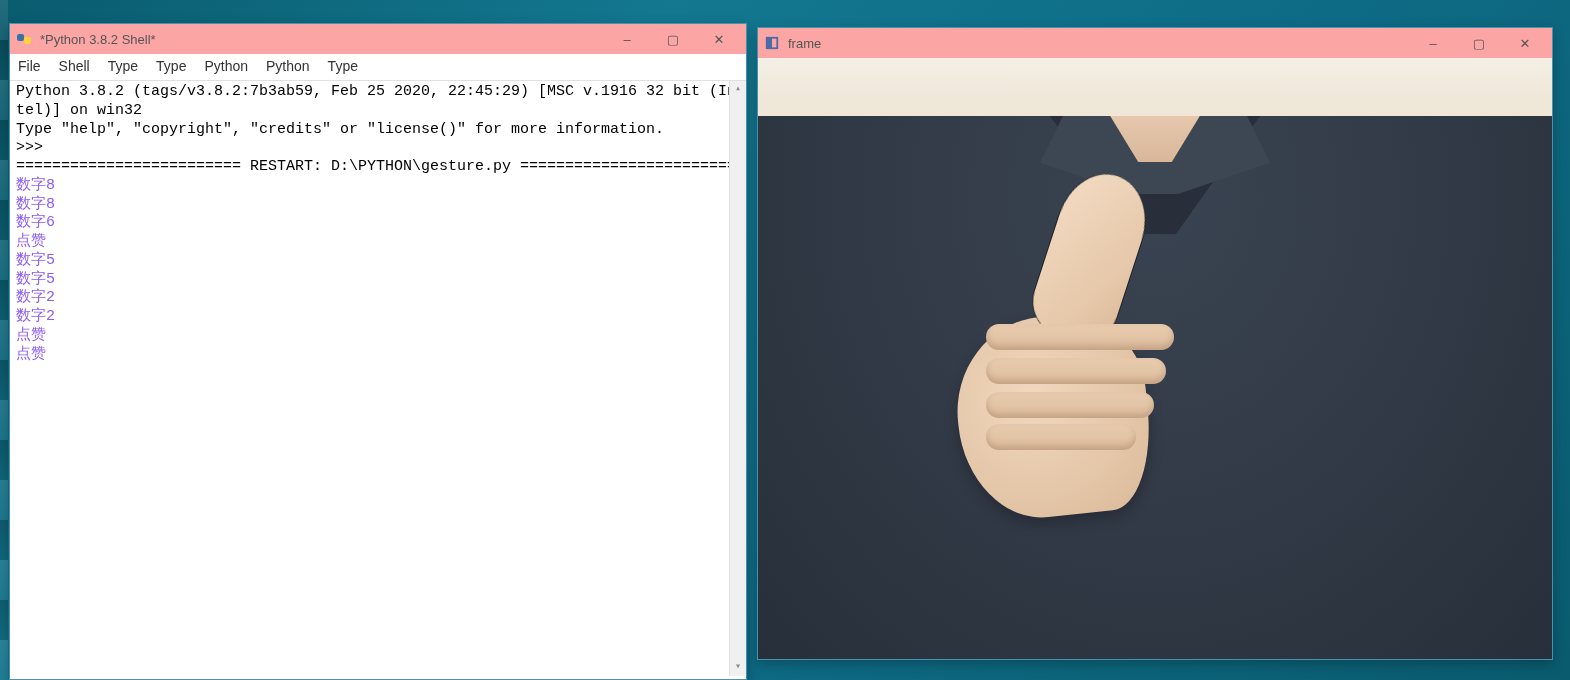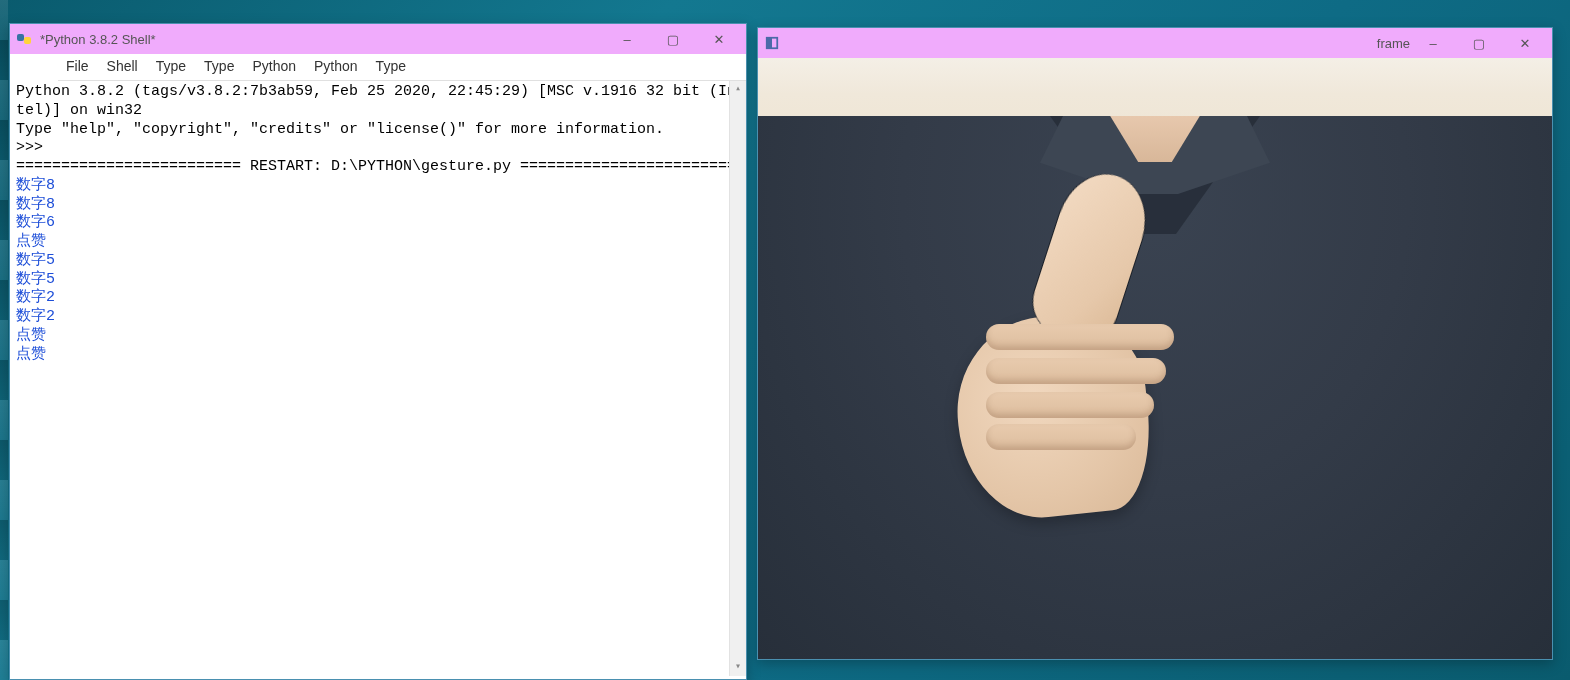--- a/index.html
+++ b/index.html
@@ -25,21 +25,21 @@
   .win {
     position: absolute;
     background: #ffffff;
     border: 1px solid #4a90b0;
     box-shadow: 0 4px 12px rgba(0,0,0,0.25);
   }
   .titlebar {
     display: flex;
     align-items: center;
     height: 30px;
-    background: #f0abfc;
+    background: #fca5a5;
     color: #555;
     font-size: 13px;
     padding: 0 4px 0 6px;
     user-select: none;
   }
   .titlebar .app-icon {
     width: 16px; height: 16px;
     margin-right: 8px;
     display: inline-flex; align-items: center; justify-content: center;
     font-size: 12px;
@@ -58,53 +58,52 @@
     width: 738px; height: 657px;   
   }
   .menubar {
     display: flex;
     gap: 18px;
     padding: 4px 8px 6px 8px;
     font-size: 14px;
     color: #333;
     background: #fff;
     border-bottom: 1px solid #e0e0e0;
-    margin-left: 48px;
   }
   .menubar span { cursor: default; }
   .shell-body {
     position: relative;
     background: #ffffff;
     font-family: "NSimSun","SimSun", "Courier New", monospace;
     font-size: 15px;
     line-height: 1.25;
     padding: 2px 6px;
     white-space: pre;
     color: #000;
     height: calc(100% - 30px - 30px);
     overflow: hidden;
   }
-  .out-blue { color: #1d4ed8; }
+  .out-blue { color: #8b5cf6; }
   .scroll-gutter {
     position: absolute; right: 0; top: 0;
     width: 17px; height: 100%;
     background: #f0f0f0;
     border-left: 1px solid #e2e2e2;
     display: flex; flex-direction: column; align-items: center;
   }
   .scroll-arrow {
     width: 100%; height: 17px;
     display: flex; align-items: center; justify-content: center;
     color: #888; font-size: 10px;
   }
 
   
   .frame {
     top: 27px; left: 757px;
-    width: 796px; height: 633px; text-align: right;
+    width: 796px; height: 633px;
   }
   .frame .titlebar .app-icon svg { width: 14px; height: 14px; }
   .camera-view {
     width: 100%; height: calc(100% - 30px);
     position: relative;
     overflow: hidden;
     background: linear-gradient(to bottom,
        #f4efe6 0%, #f0e8da 6%, #efe6d6 11%,
        #b9c3c6 11%, #a0b0b6 13%,
        #3b4451 13%, #2e3641 100%);

